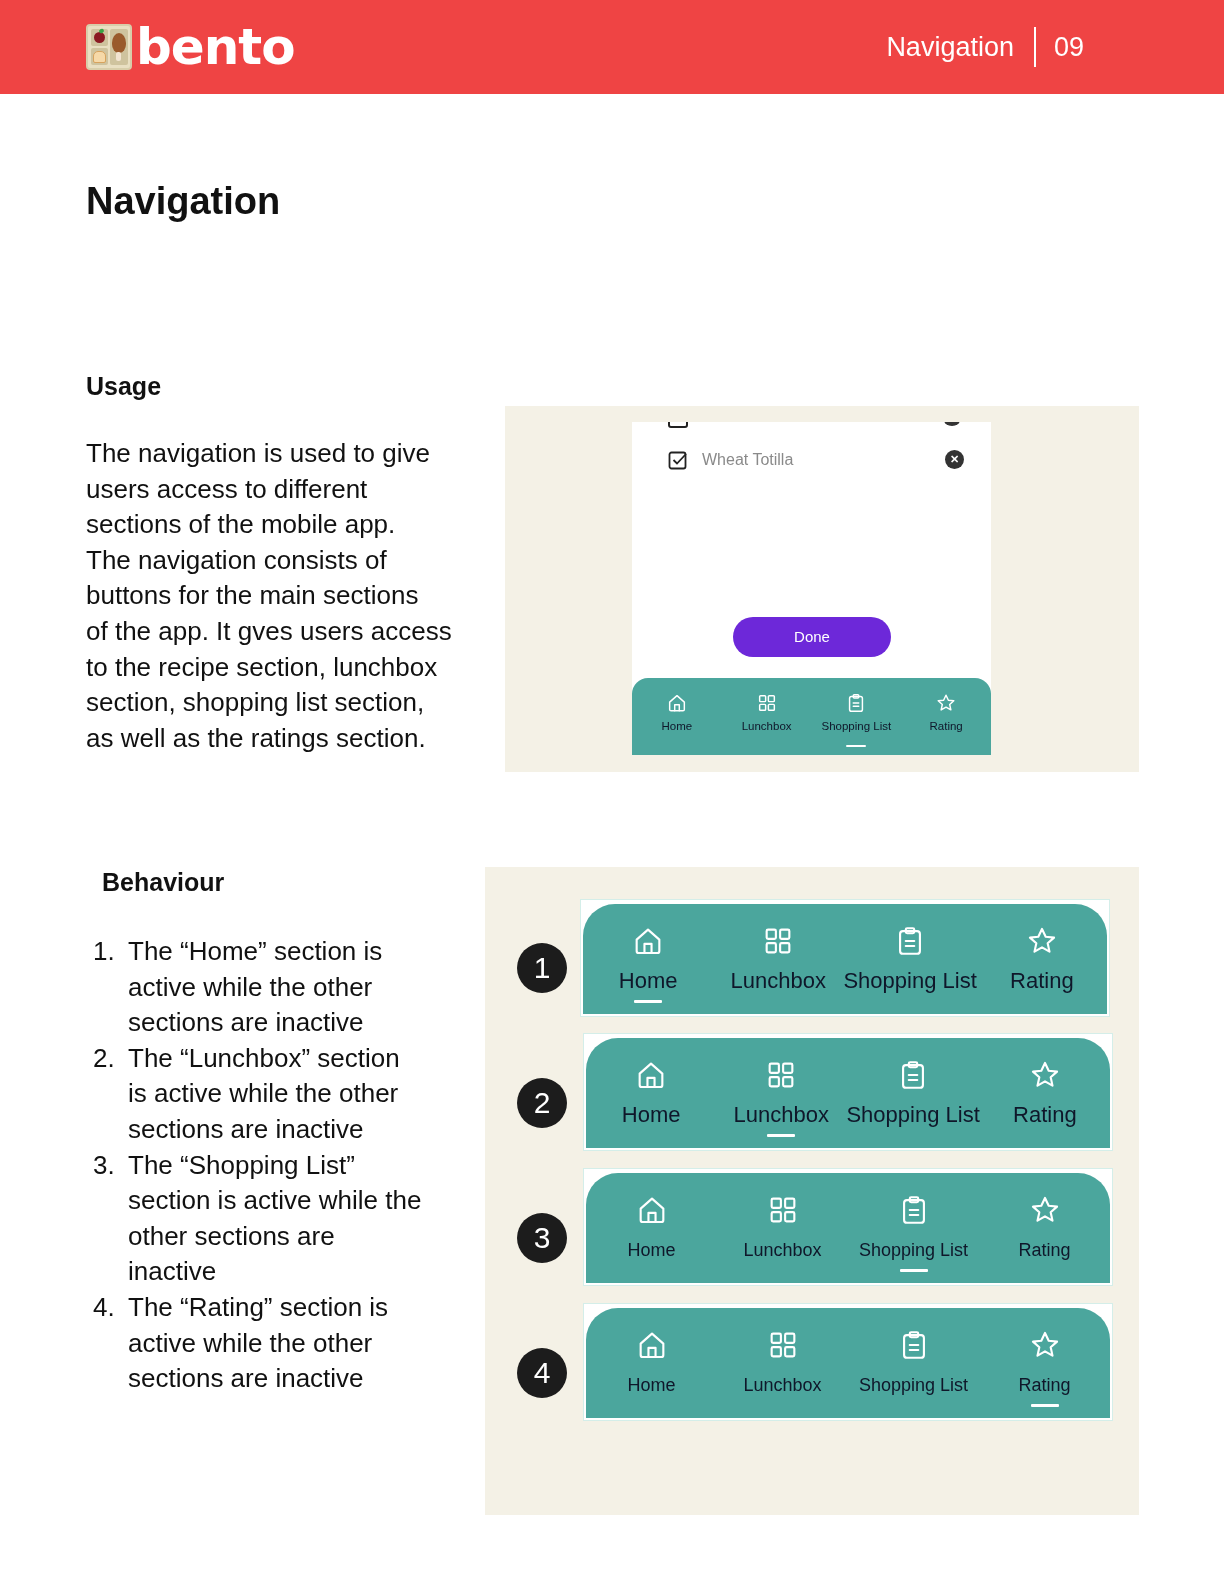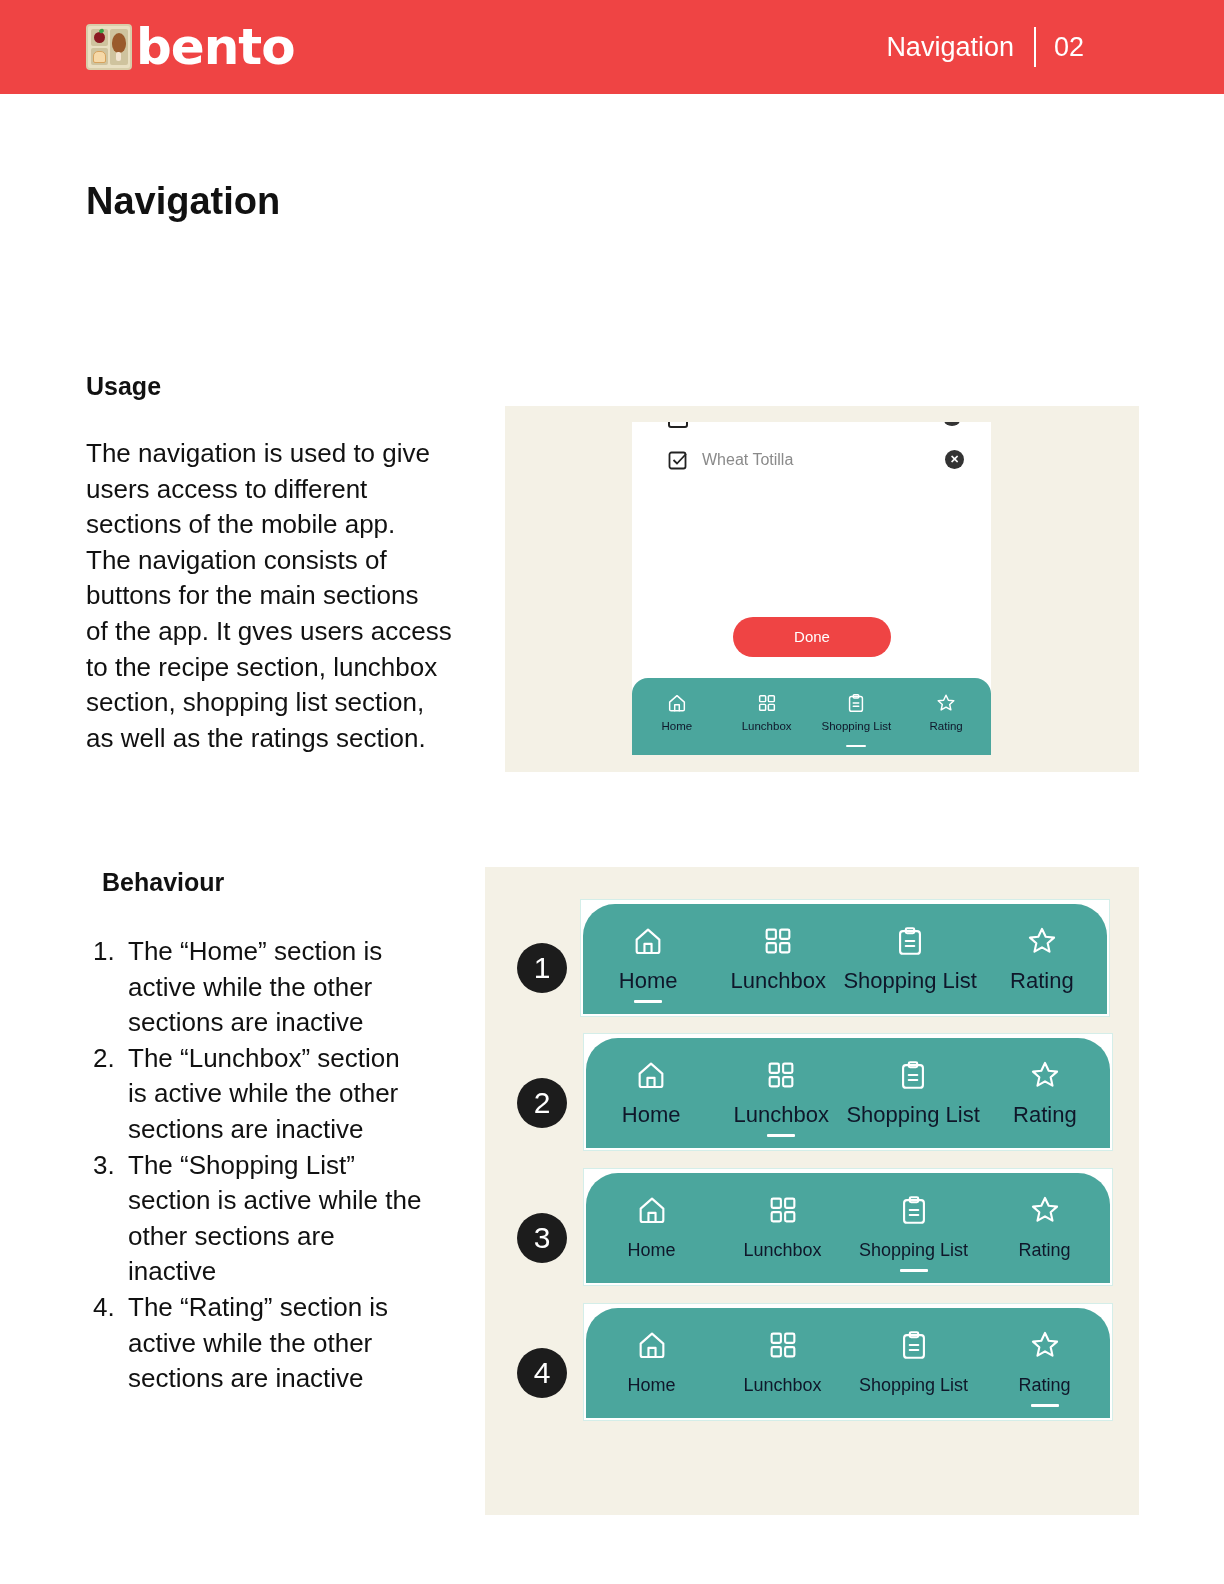--- a/index.html
+++ b/index.html
@@ -29,21 +29,21 @@
 
   
   .preview1 { position: absolute; left: 505px; top: 406px; width: 634px; height: 366px; background: #f4f1e6; }
   .phone { position: absolute; left: 127px; top: 16px; width: 359px; height: 333px; background: #fff; overflow: hidden; }
   .phone .partial-row { position: absolute; left: 36px; top: -10px; width: 20px; height: 16px; border: 2px solid #222; border-radius: 3px; }
   .phone .partial-x { position: absolute; left: 312px; top: -8px; width: 16px; height: 12px; background: #333; border-radius: 50%; }
   .list-item { position: absolute; left: 36px; top: 26px; width: 300px; height: 24px; display: flex; align-items: center; }
   .list-item .chk { width: 20px; height: 20px; }
   .list-item .txt { margin-left: 14px; color: #8a8a8a; font-size: 16px; }
   .list-item .xbtn { position: absolute; left: 277px; top: 2px; width: 19px; height: 19px; border-radius: 50%; background: #333; color: #fff; font-size: 11px; text-align: center; line-height: 19px; font-weight: bold; }
-  .done-btn { position: absolute; left: 101px; top: 195px; width: 158px; height: 40px; border-radius: 20px; background: #ef4444; color: #fff; font-size: 15px; text-align: center; line-height: 40px; border: none; font-family: "Liberation Sans", sans-serif; }
+  .done-btn { position: absolute; left: 101px; top: 195px; width: 158px; height: 40px; border-radius: 20px; background: #6d28d9; color: #fff; font-size: 15px; text-align: center; line-height: 40px; border: none; font-family: "Liberation Sans", sans-serif; }
 
   .nav { position: absolute; background: #4ba69d; border-radius: 22px 22px 0 0; display: flex; }
   .nav .tab { flex: 1; position: relative; color: #0f172a; text-align: center; cursor: pointer; }
   .nav .tab svg { display: block; margin: 0 auto; }
   .nav .tab .lbl { display: block; white-space: nowrap; }
   .nav .tab .ind { display: none; position: absolute; left: 50%; height: 2px; background: #fff; border-radius: 1px; transform: translateX(-50%); }
   .nav .tab.active .ind { display: block; }
 
   .nav.small { left: 0; top: 256px; width: 359px; height: 77px; border-radius: 16px 16px 0 0; }
   .nav.small .tab { padding-top: 14px; }
@@ -77,21 +77,21 @@
         <div class="leaf"></div>
       <div class="bread"></div>
         <div class="drum"></div>
         <div class="bone"></div>
     </div>
     <span class="logo-text">bento</span>
   </div>
   <div class="hdr-right">
     <span>Navigation</span>
     <span class="hdr-sep"></span>
-    <span>02</span>
+    <span>09</span>
   </div>
 </div>
 
 <h1 class="page-title">Navigation</h1>
 
 <h2 class="h2" style="left:86px; top:372px;">Usage</h2>
 <div class="body-text" style="left:86px; top:436px;">
   <div>The navigation is used to give</div>
   <div>users access to different</div>
   <div>sections of the mobile app.</div>

